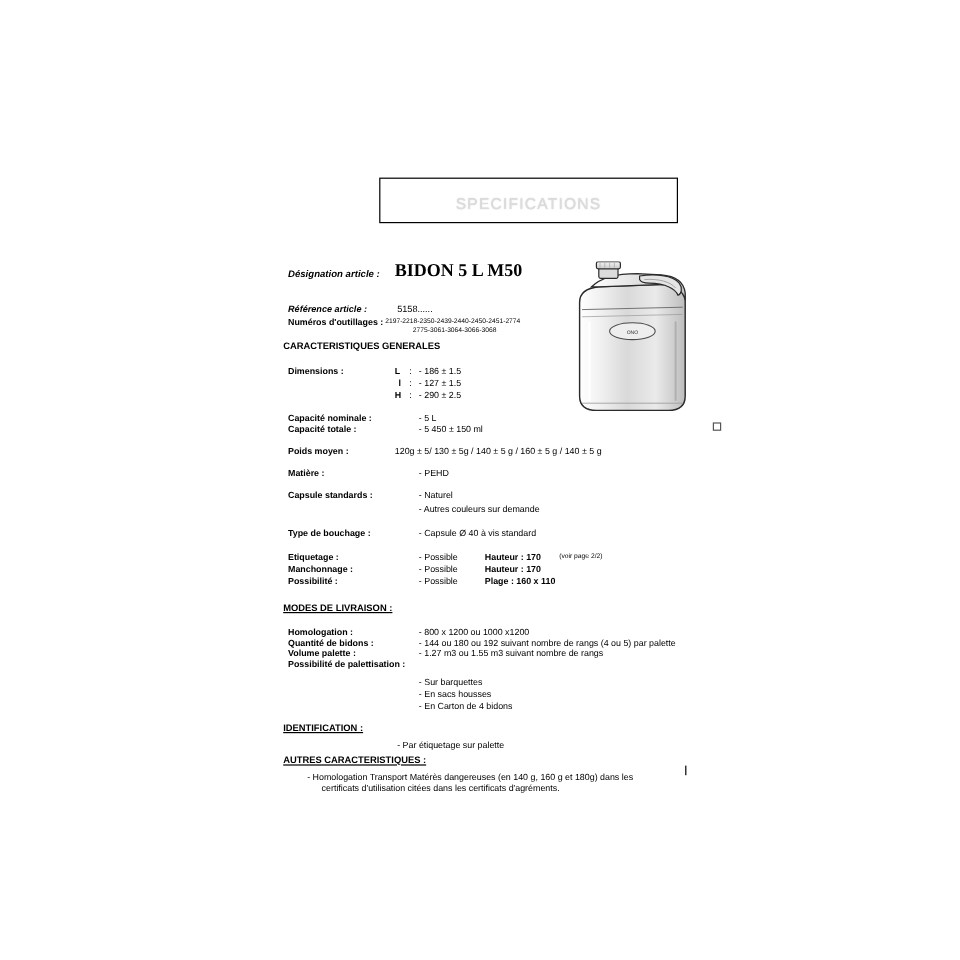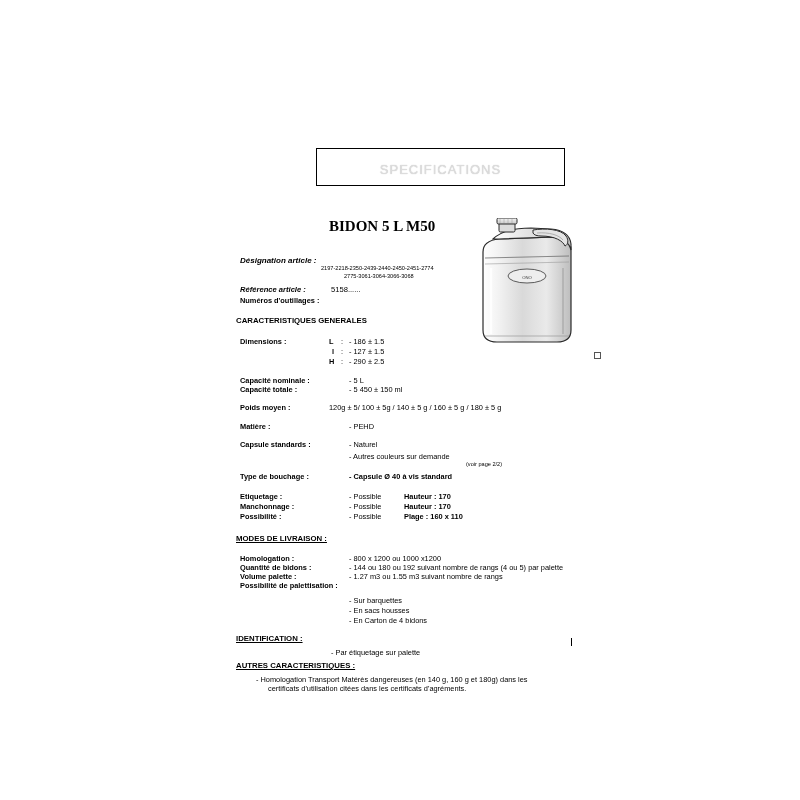--- a/index.html
+++ b/index.html
@@ -60,21 +60,20 @@
     text-shadow: 0 0 1px #bfbfbf;
     font-weight: normal;
   }
 
   
   .lbl {
     position: absolute;
     font-size: 7.4px;
     line-height: 9px;
     white-space: nowrap;
-    margin-top: 32px;
   }
   .bold { font-weight: bold; }
   .ital { font-style: italic; }
   .und { text-decoration: underline; }
 
   .big-title {
     position: absolute;
     font-family: "Liberation Serif", serif;
     font-size: 15px;
     font-weight: bold;
@@ -199,31 +198,31 @@
     <div class="lbl" style="left:125px; top:185px;">:</div>
     <div class="lbl" style="left:133px; top:185px;">- 290 ± 2.5</div>
 
     <div class="lbl bold" style="left:24px; top:204px;">Capacité nominale :</div>
     <div class="lbl" style="left:133px; top:204px;">- 5 L</div>
 
     <div class="lbl bold" style="left:24px; top:213px;">Capacité totale :</div>
     <div class="lbl" style="left:133px; top:213px;">- 5 450 ± 150 ml</div>
 
     <div class="lbl bold" style="left:24px; top:231px;">Poids moyen :</div>
-    <div class="lbl" style="left:113px; top:231px;">120g ± 5/ 100 ± 5g / 140  ± 5 g / 160 ± 5 g / 180 ± 5 g</div>
+    <div class="lbl" style="left:113px; top:231px;">120g ± 5/ 130 ± 5g / 140  ± 5 g / 160 ± 5 g / 140 ± 5 g</div>
 
     <div class="lbl bold" style="left:24px; top:250px;">Matière :</div>
     <div class="lbl" style="left:133px; top:250px;">- PEHD</div>
 
     <div class="lbl bold" style="left:24px; top:268px;">Capsule standards :</div>
     <div class="lbl" style="left:133px; top:268px;">- Naturel</div>
     <div class="lbl" style="left:133px; top:280px;">- Autres couleurs sur demande</div>
 
     <div class="lbl bold" style="left:24px; top:300px;">Type de bouchage :</div>
-    <div class="lbl" style="left:133px; top:300px;font-weight:bold;">- Capsule Ø 40 à vis standard</div>
+    <div class="lbl" style="left:133px; top:300px;">- Capsule Ø 40 à vis standard</div>
 
     <div class="lbl bold" style="left:24px; top:320px;">Etiquetage :</div>
     <div class="lbl" style="left:133px; top:320px;">- Possible</div>
     <div class="lbl bold" style="left:188px; top:320px;">Hauteur : 170</div>
     <div class="tiny" style="left:250px; top:321px;">(voir page 2/2)</div>
 
     <div class="lbl bold" style="left:24px; top:330px;">Manchonnage :</div>
     <div class="lbl" style="left:133px; top:330px;">- Possible</div>
     <div class="lbl bold" style="left:188px; top:330px;">Hauteur : 170</div>
 

